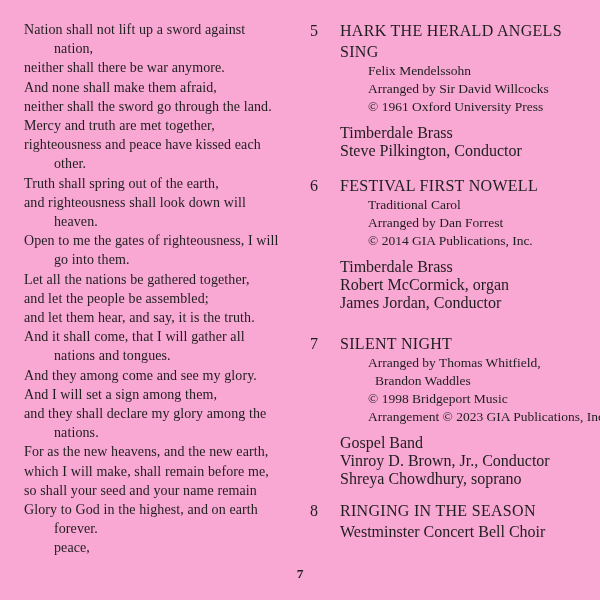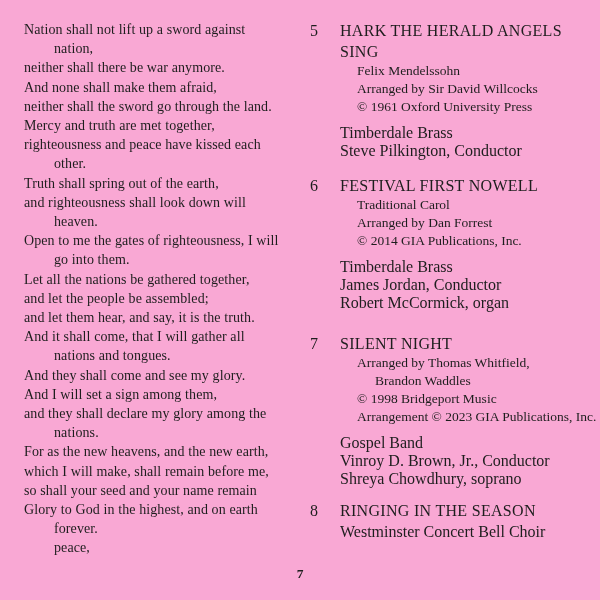--- a/index.html
+++ b/index.html
@@ -65,21 +65,21 @@
   }
   .track-title-line {
     font-size: 16px;
     line-height: 21px;
     letter-spacing: 0.3px;
     white-space: nowrap;
   }
   .track-credit {
     font-size: 13.5px;
     line-height: 18px;
-    margin-left: 17px;
+    margin-left: 28px;
     white-space: nowrap;
   }
   .track-credit.extra {
     margin-left: 35px;
   }
   .track-performers {
     margin-top: 8px;
   }
   .track-performers.no-gap {
     margin-top: 2px;
@@ -118,21 +118,21 @@
       <div class="scripture-line">Truth shall spring out of the earth,</div>
       <div class="scripture-line">and righteousness shall look down will</div>
       <div class="scripture-line indent">heaven.</div>
       <div class="scripture-line">Open to me the gates of righteousness, I will</div>
       <div class="scripture-line indent">go into them.</div>
       <div class="scripture-line">Let all the nations be gathered together,</div>
       <div class="scripture-line">and let the people be assembled;</div>
       <div class="scripture-line">and let them hear, and say, it is the truth.</div>
       <div class="scripture-line">And it shall come, that I will gather all</div>
       <div class="scripture-line indent">nations and tongues.</div>
-      <div class="scripture-line">And they shall come and see my glory.</div>
+      <div class="scripture-line">And they among come and see my glory.</div>
       <div class="scripture-line">And I will set a sign among them,</div>
       <div class="scripture-line">and they shall declare my glory among the</div>
       <div class="scripture-line indent">nations.</div>
       <div class="scripture-line">For as the new heavens, and the new earth,</div>
       <div class="scripture-line">which I will make, shall remain before me,</div>
       <div class="scripture-line">so shall your seed and your name remain</div>
       <div class="scripture-line">Glory to God in the highest, and on earth</div>
       <div class="scripture-line indent">forever.</div>
       <div class="scripture-line indent">peace,</div>
     </div>
@@ -153,22 +153,22 @@
       </div>
       <div class="track">
         <div class="track-number">6</div>
         <div class="track-body">
           <div class="track-title-line">FESTIVAL FIRST NOWELL</div>
           <div class="track-credit">Traditional Carol</div>
           <div class="track-credit">Arranged by Dan Forrest</div>
           <div class="track-credit">© 2014 GIA Publications, Inc.</div>
           <div class="track-performers">
             <div class="track-performer">Timberdale Brass</div>
+            <div class="track-performer">Robert McCormick, organ</div>
             <div class="track-performer">James Jordan, Conductor</div>
-            <div class="track-performer">Robert McCormick, organ</div>
           </div>
         </div>
       </div>
       <div class="track">
         <div class="track-number">7</div>
         <div class="track-body">
           <div class="track-title-line">SILENT NIGHT</div>
           <div class="track-credit">Arranged by Thomas Whitfield,</div>
           <div class="track-credit extra">Brandon Waddles</div>
           <div class="track-credit">© 1998 Bridgeport Music</div>

